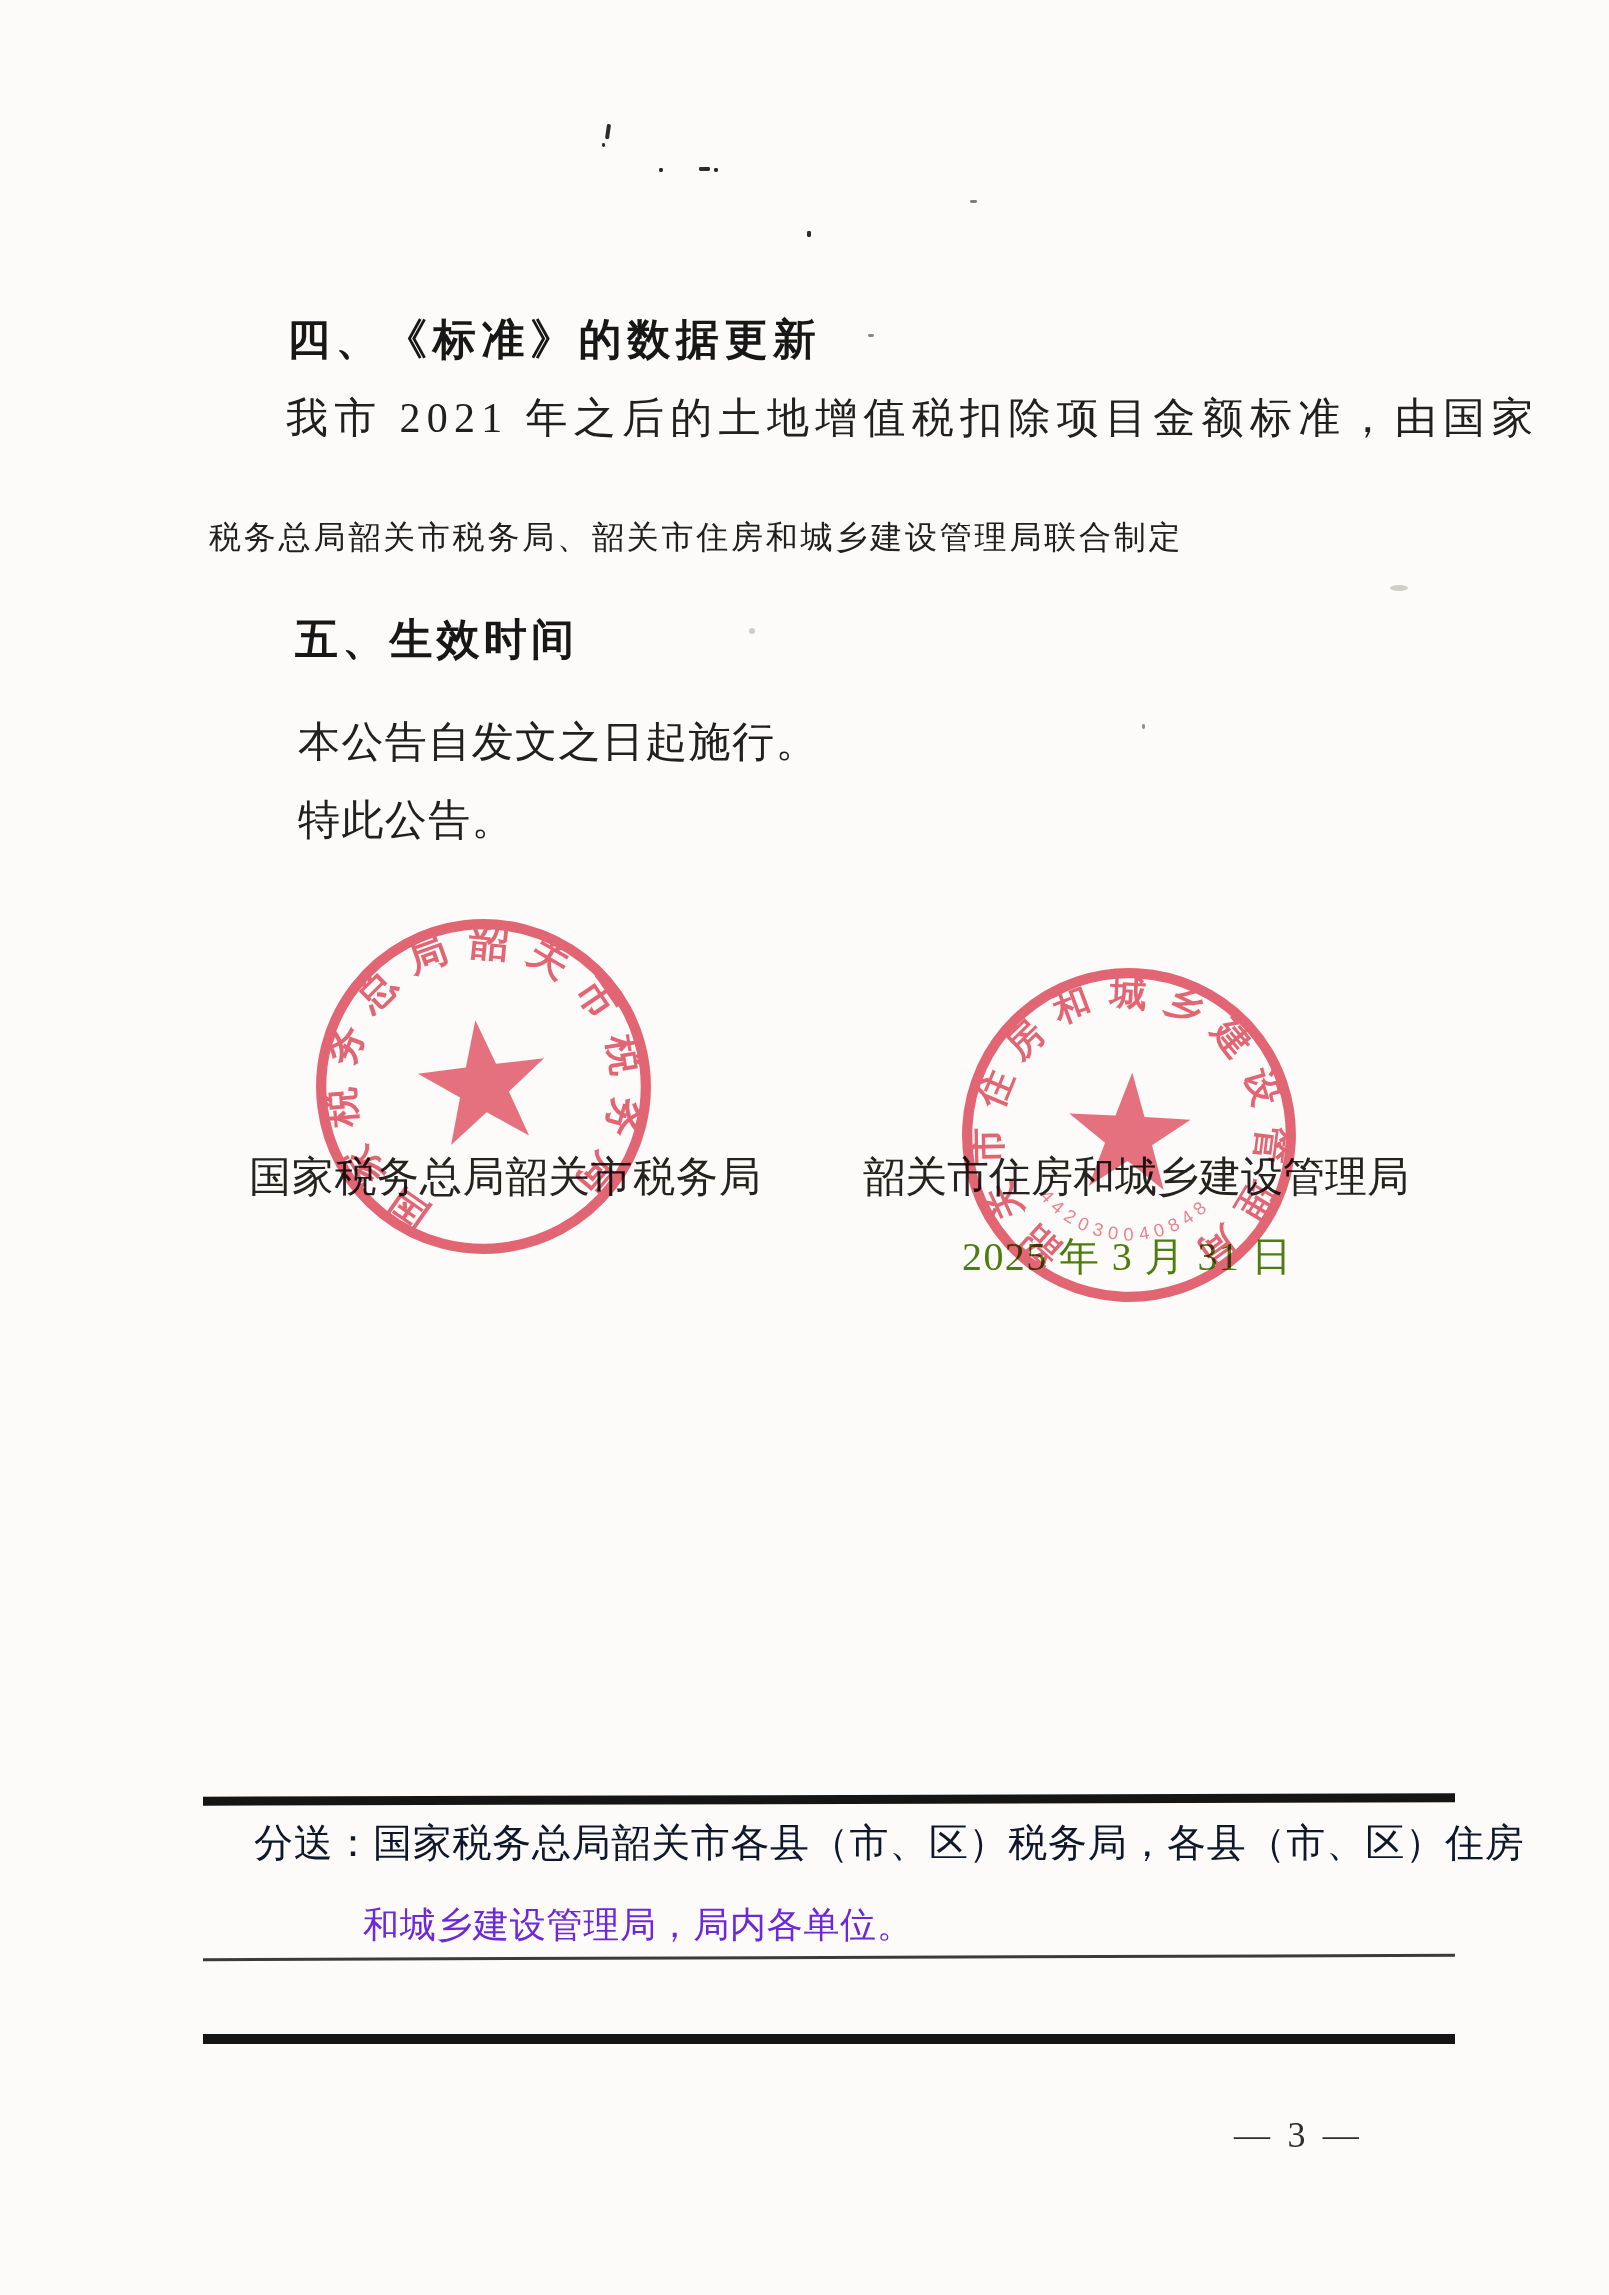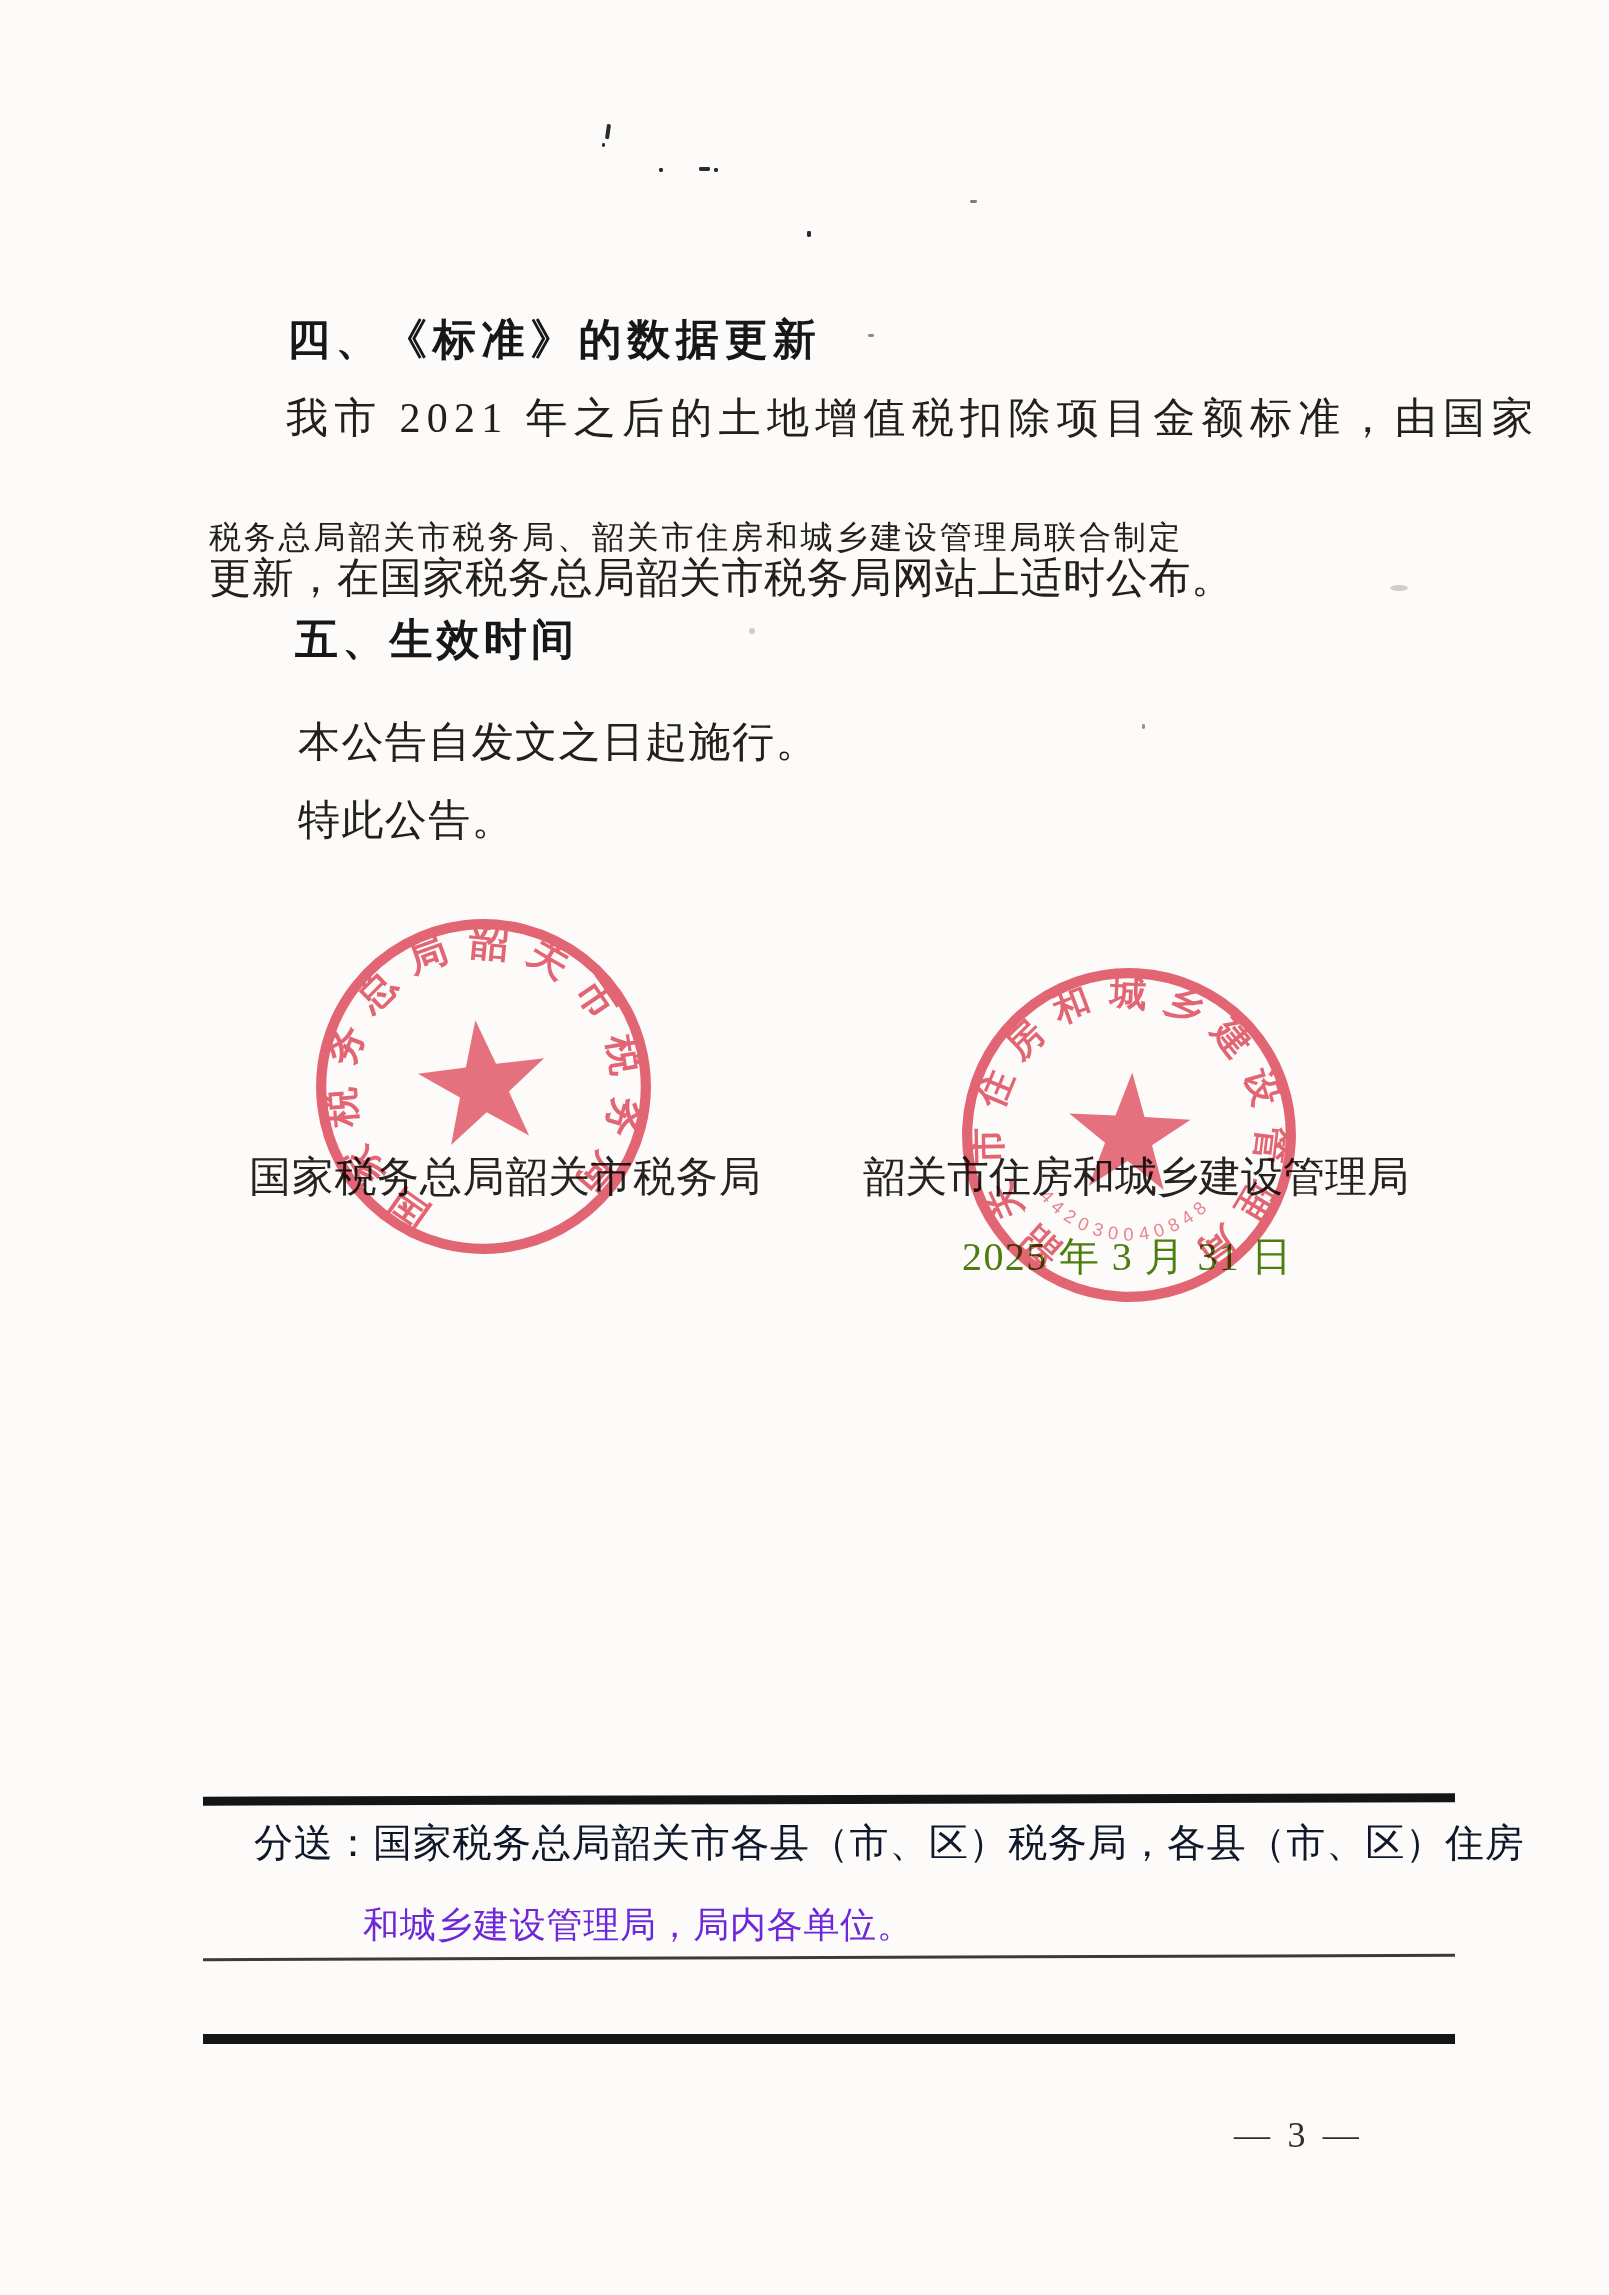--- a/index.html
+++ b/index.html
@@ -42,21 +42,20 @@
   <div class="speck" style="left:970px;top:200px;width:7px;height:2.8px;opacity:.6;"></div>
   <div class="speck" style="left:868px;top:334px;width:6.3px;height:2.8px;opacity:.55;"></div>
   <div class="smudge" style="left:1390px;top:585px;width:18px;height:6.3px;"></div>
   <div class="smudge" style="left:749px;top:628px;width:5.6px;height:5.6px;"></div>
   <div class="speck" style="left:1142px;top:724px;width:2.8px;height:4.9px;opacity:.5;"></div>
 
   <div class="txt heading" style="left:287px;top:315px;font-size:43px;letter-spacing:5.6px;">四、《标准》的数据更新</div>
 
   <div class="txt body-line" style="left:286px;top:394px;font-size:42px;letter-spacing:6.3px;">我市 2021 年之后的土地增值税扣除项目金额标准，由国家</div>
   <div class="txt body-line" style="left:209px;top:473px;font-size:32px;letter-spacing:2.8px;margin-top:46px;">税务总局韶关市税务局、韶关市住房和城乡建设管理局联合制定</div>
-  <div class="txt body-line" style="left:209px;top:554px;font-size:42px;letter-spacing:0.7px;">更新，在国家税务总局韶关市税务局网站上适时公布。</div>
 
   <div class="txt heading" style="left:295px;top:615px;font-size:43px;letter-spacing:4.2px;">五、生效时间</div>
   <div class="txt body-line" style="left:298px;top:718px;font-size:42px;letter-spacing:1.4px;">本公告自发文之日起施行。</div>
   <div class="txt body-line" style="left:298px;top:796px;font-size:42px;letter-spacing:1.4px;">特此公告。</div>
 
   <div class="txt" style="left:249px;top:1153px;font-size:42px;letter-spacing:0.7px;color:#242320;">国家税务总局韶关市税务局</div>
   <div class="txt" style="left:863px;top:1153px;font-size:42px;letter-spacing:0px;color:#242320;">韶关市住房和城乡建设管理局</div>
   <div class="txt" style="left:962px;top:1234px;font-size:40px;letter-spacing:1.4px;color:#4d7c0f;">2025 年 3 月 31 日</div>
 
   <div class="seal" style="left:313px;top:916px;width:341px;height:341px;">

